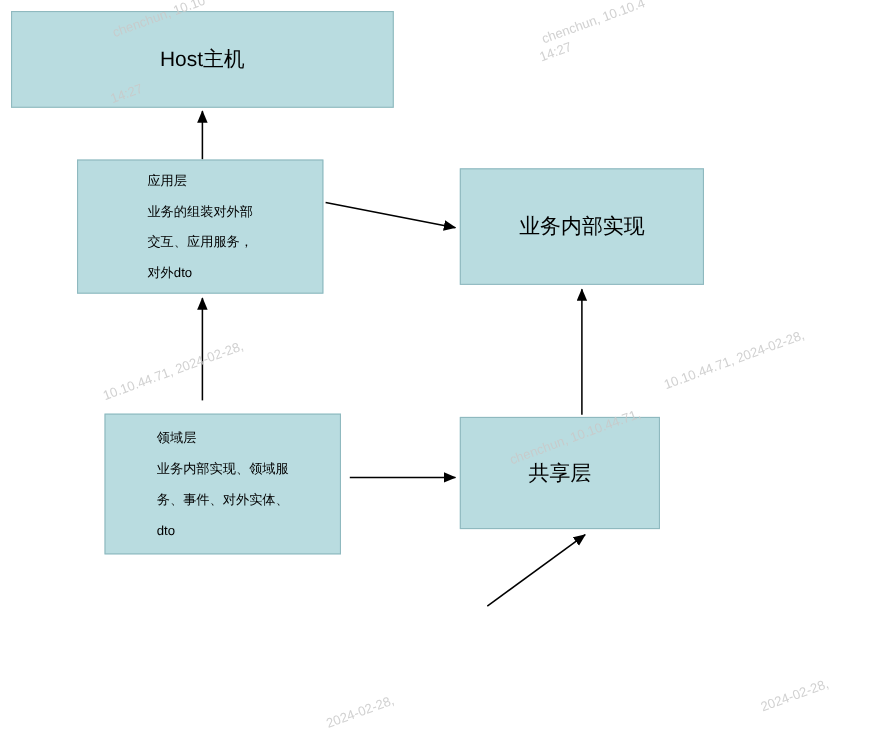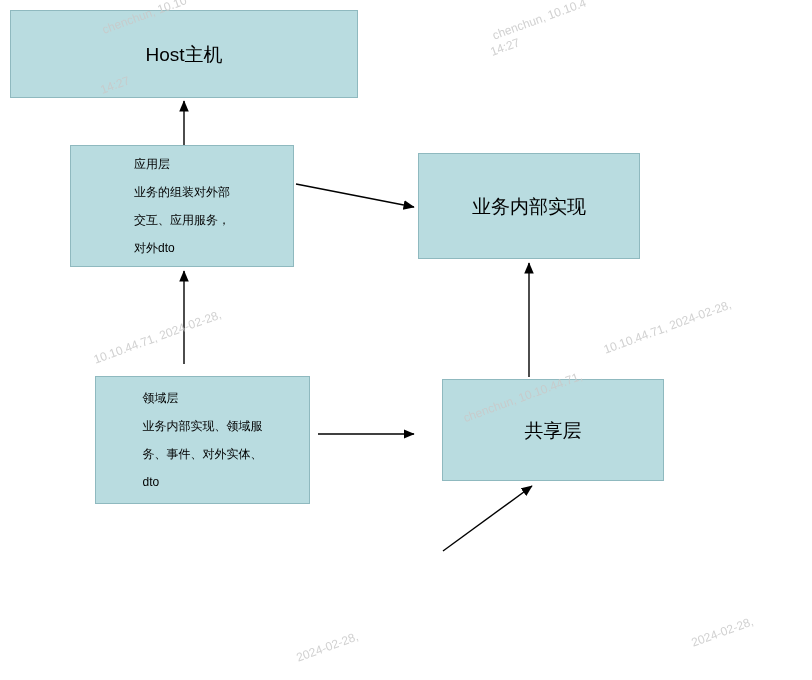--- a/index.html
+++ b/index.html
@@ -88,21 +88,21 @@
 交互、应用服务，
 对外dto</div>
 
   <div class="node" style="left:418px; top:153px; width:222px; height:106px;">业务内部实现</div>
 
   <div class="node multiline" style="left:48px; top:376px; width:215px; height:128px;margin-left:47px;">领域层
 业务内部实现、领域服
 务、事件、对外实体、
 dto</div>
 
-  <div class="node" style="left:418px; top:379px; width:222px; height:102px;margin-left:24px;">共享层</div>
+  <div class="node" style="left:418px; top:379px; width:182px; height:102px;">共享层</div>
 
 
   <div class="wm" style="left:100px; top:8px;  transform:rotate(-20deg);">chenchun, 10.10</div>
   <div class="wm" style="left:100px; top:78px; transform:rotate(-20deg);">14:27</div>
   <div class="wm" style="left:490px; top:12px; transform:rotate(-20deg);">chenchun, 10.10.4</div>
   <div class="wm" style="left:490px; top:40px; transform:rotate(-20deg);">14:27</div>
   <div class="wm" style="left:90px;  top:330px;transform:rotate(-20deg);">10.10.44.71, 2024-02-28,</div>
   <div class="wm" style="left:600px; top:320px;transform:rotate(-20deg);">10.10.44.71, 2024-02-28,</div>
   <div class="wm" style="left:460px; top:390px;transform:rotate(-20deg);">chenchun, 10.10.44.71,</div>
   <div class="wm" style="left:295px; top:640px;transform:rotate(-20deg);">2024-02-28,</div>

